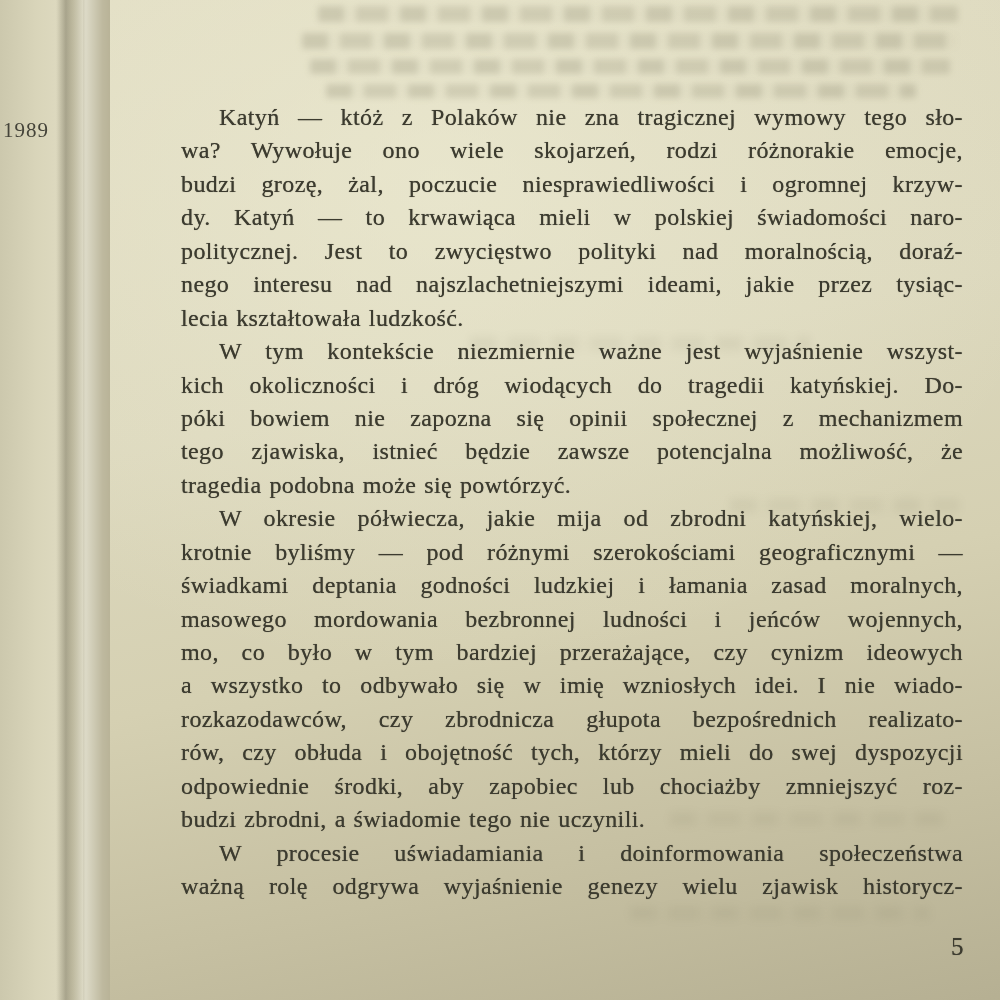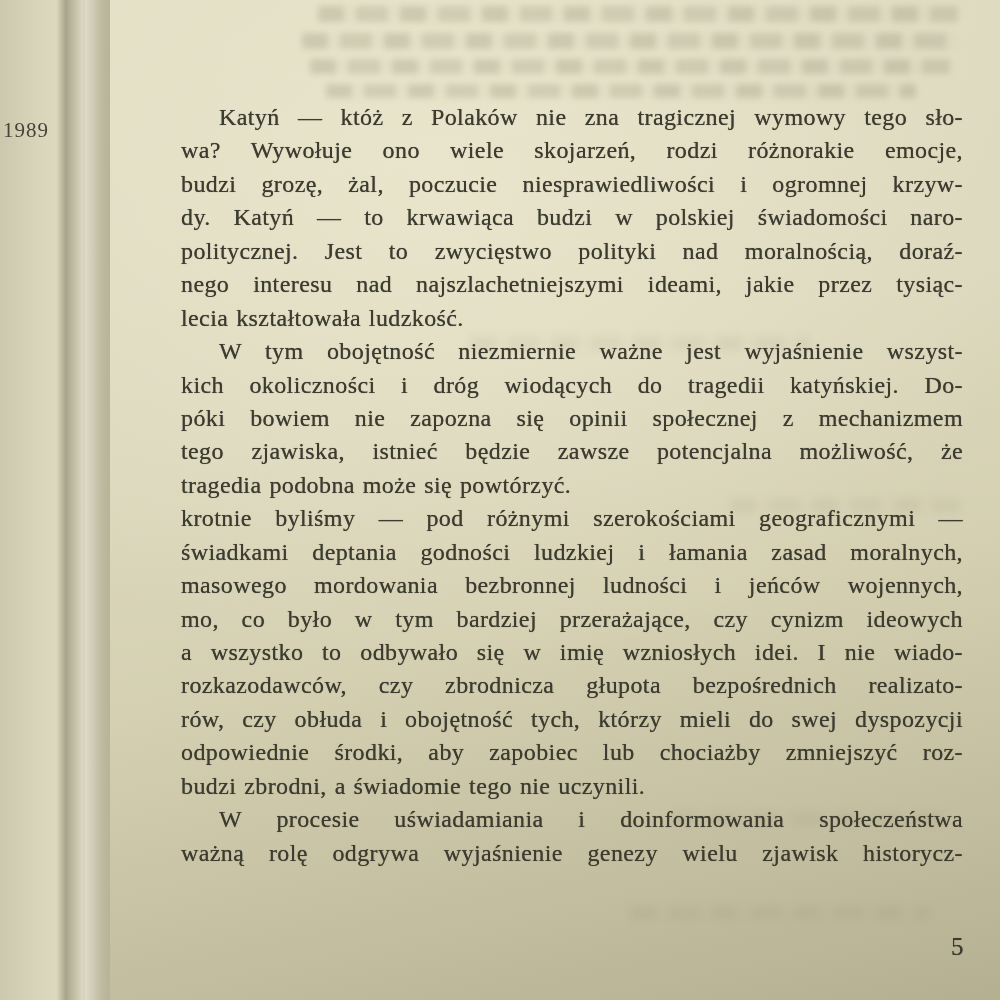--- a/index.html
+++ b/index.html
@@ -95,29 +95,30 @@
 
     <div class="ghost faint" style="left:360px;top:336px;width:340px;height:15px;"></div>
     <div class="ghost faint" style="left:620px;top:498px;width:230px;height:15px;"></div>
     <div class="ghost faint" style="left:560px;top:812px;width:280px;height:14px;"></div>
     <div class="ghost faint" style="left:520px;top:906px;width:300px;height:14px;"></div>
 
     <div class="text-block" id="text-block">
         <div class="line indent">Katyń — któż z Polaków nie zna tragicznej wymowy tego sło-</div>
         <div class="line">wa? Wywołuje ono wiele skojarzeń, rodzi różnorakie emocje,</div>
         <div class="line">budzi grozę, żal, poczucie niesprawiedliwości i ogromnej krzyw-</div>
-        <div class="line">dy. Katyń — to krwawiąca budzi w polskiej świadomości naro-</div>
+        <div class="line">dy. Katyń — to krwawiąca mieli w polskiej świadomości naro-</div>
         <div class="line">politycznej. Jest to zwycięstwo polityki nad moralnością, doraź-</div>
         <div class="line">nego interesu nad najszlachetniejszymi ideami, jakie przez tysiąc-</div>
         <div class="line no-jst">lecia kształtowała ludzkość.</div>
-        <div class="line indent">W tym obojętność niezmiernie ważne jest wyjaśnienie wszyst-</div>
+        <div class="line indent">W tym kontekście niezmiernie ważne jest wyjaśnienie wszyst-</div>
         <div class="line">kich okoliczności i dróg wiodących do tragedii katyńskiej. Do-</div>
         <div class="line">póki bowiem nie zapozna się opinii społecznej z mechanizmem</div>
         <div class="line">tego zjawiska, istnieć będzie zawsze potencjalna możliwość, że</div>
         <div class="line no-jst">tragedia podobna może się powtórzyć.</div>
+        <div class="line indent">W okresie półwiecza, jakie mija od zbrodni katyńskiej, wielo-</div>
         <div class="line">krotnie byliśmy — pod różnymi szerokościami geograficznymi —</div>
         <div class="line">świadkami deptania godności ludzkiej i łamania zasad moralnych,</div>
         <div class="line">masowego mordowania bezbronnej ludności i jeńców wojennych,</div>
         <div class="line">mo, co było w tym bardziej przerażające, czy cynizm ideowych</div>
         <div class="line">a wszystko to odbywało się w imię wzniosłych idei. I nie wiado-</div>
         <div class="line">rozkazodawców, czy zbrodnicza głupota bezpośrednich realizato-</div>
         <div class="line">rów, czy obłuda i obojętność tych, którzy mieli do swej dyspozycji</div>
         <div class="line">odpowiednie środki, aby zapobiec lub chociażby zmniejszyć roz-</div>
         <div class="line no-jst">budzi zbrodni, a świadomie tego nie uczynili.</div>
         <div class="line indent">W procesie uświadamiania i doinformowania społeczeństwa</div>

